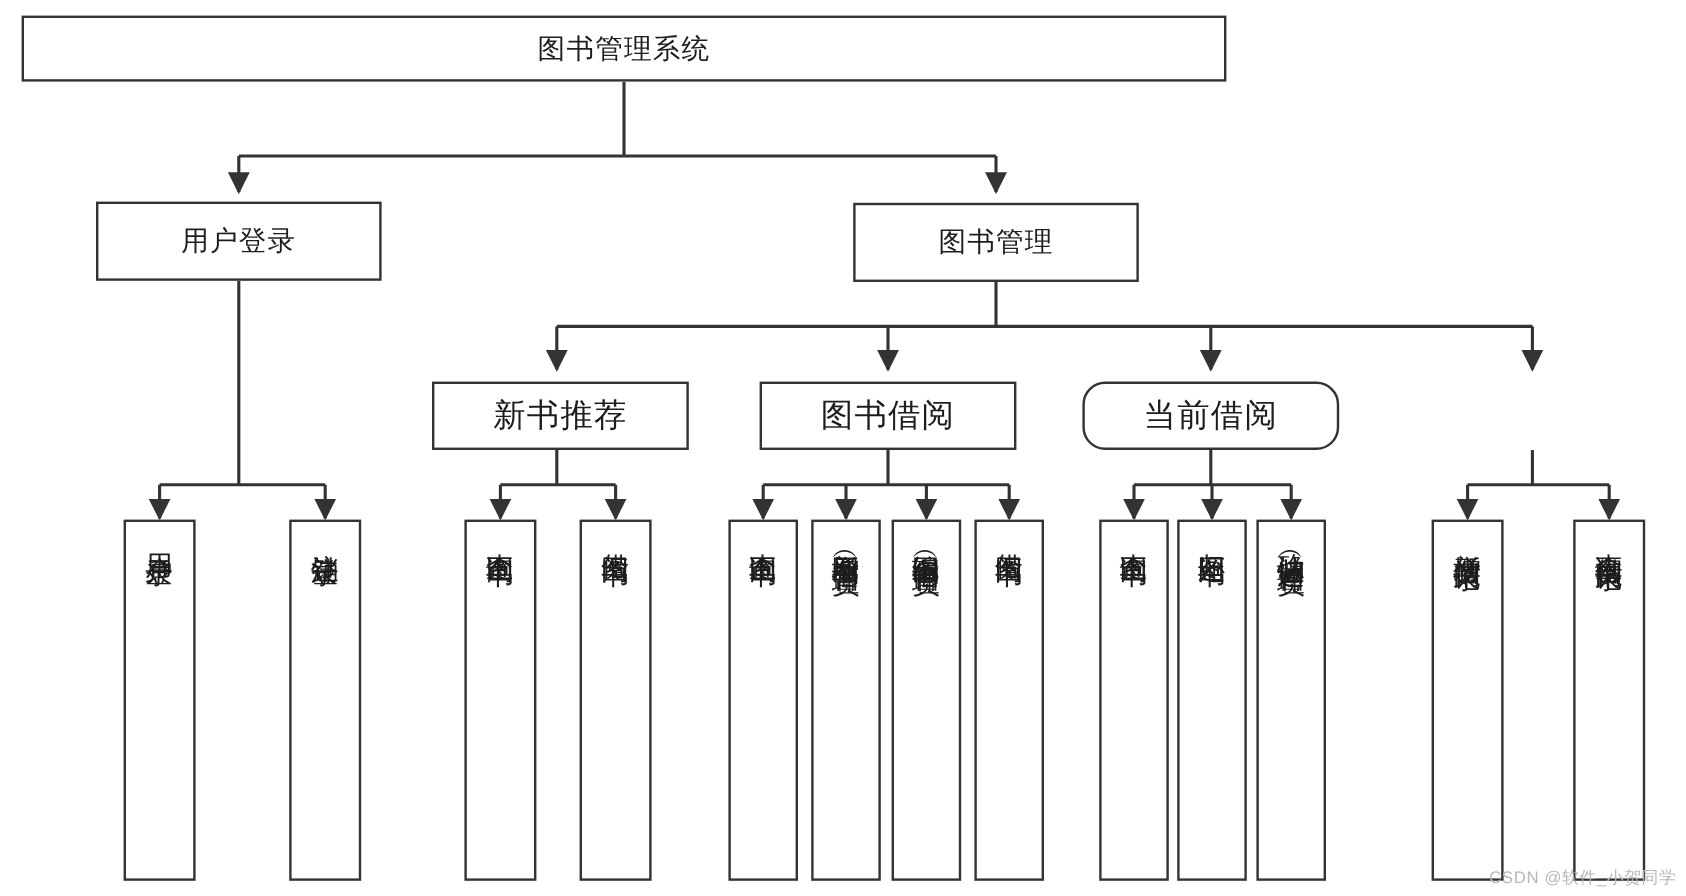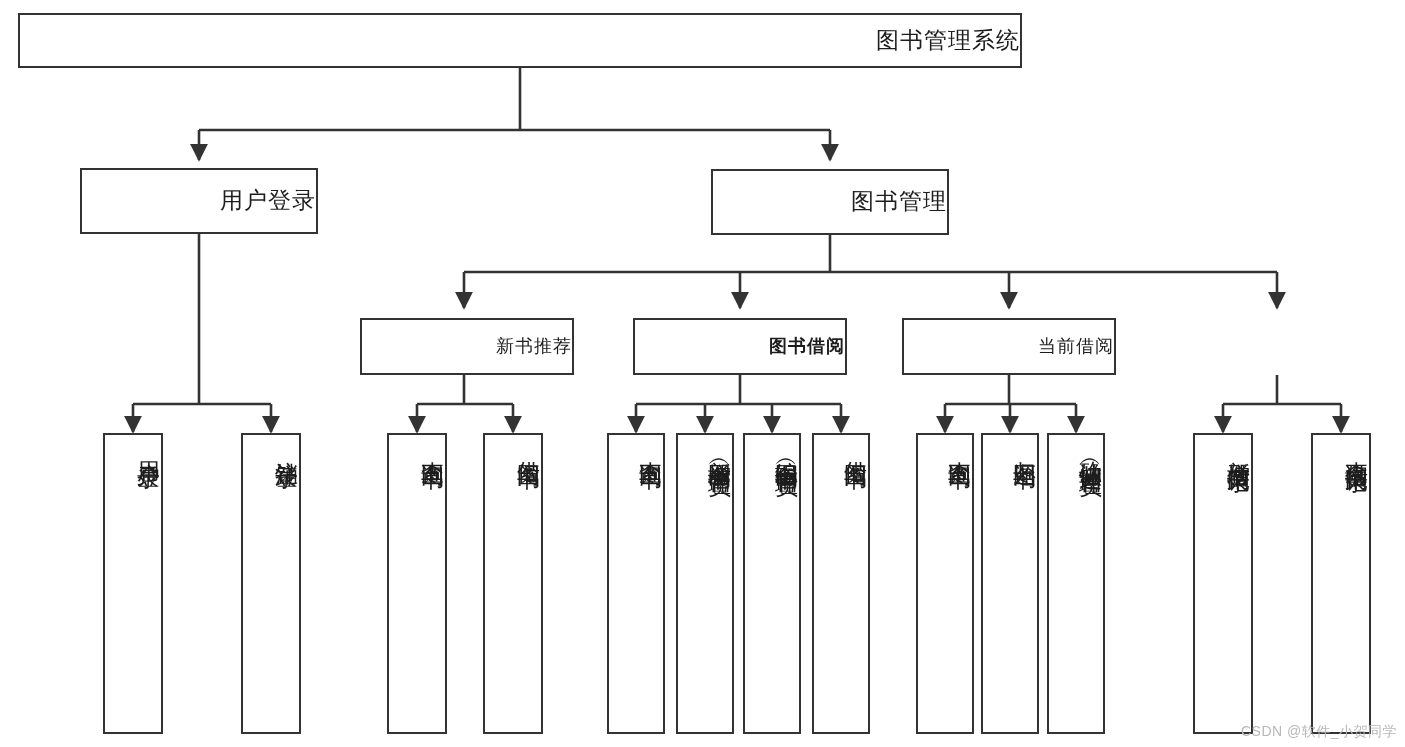--- a/index.html
+++ b/index.html
@@ -22,21 +22,21 @@
     height:747px;
     pointer-events:none;
   }
   .node{
     position:absolute;
     box-sizing:border-box;
     background:#ffffff;
     border:2px solid #333333;
     display:flex;
     align-items:center;
-    justify-content:flex-end;
+    justify-content:center;
     z-index:2;
   }
   .node .label{
     font-size:22px;
     line-height:1.18;
     color:#1d1d1d;
     letter-spacing:1px;
     white-space:nowrap;
   }
   .node.leaf{
@@ -47,21 +47,21 @@
     writing-mode:vertical-rl;
     text-orientation:upright;
     font-size:23px;
     line-height:1.05;
     letter-spacing:2px;
     white-space:normal;
     max-height:100%;
   }
   .node.root .label{ font-size:23px; }
   .node.lvl1 .label{ font-size:23px; }
-  .node.lvl2 .label{ font-size:18px; }
+  .node.lvl2 .label{ font-size:27px; }
 
   #watermark{
     position:absolute;
     right:8px;
     bottom:6px;
     font-size:14px;
     color:#b8b8b8;
     letter-spacing:0.5px;
     z-index:5;
     white-space:nowrap;
@@ -134,25 +134,25 @@
   </div>
 
   <div class="node lvl1" style="left:711px; top:169px; width:238px; height:66px;">
     <span class="label">图书管理</span>
   </div>
 
   <div class="node lvl2" style="left:360px; top:318px; width:214px; height:57px;">
     <span class="label">新书推荐</span>
   </div>
 
-  <div class="node lvl2" style="left:633px; top:318px; width:214px; height:57px;font-weight:bold;">
+  <div class="node lvl2" style="left:633px; top:318px; width:214px; height:57px;">
     <span class="label">图书借阅</span>
   </div>
 
-  <div class="node lvl2" style="left:902px; top:318px; width:214px; height:57px;">
+  <div class="node lvl2" style="left:902px; top:318px; width:214px; height:57px;border-radius:19px;">
     <span class="label">当前借阅</span>
   </div>
 
 
   <div class="node leaf" style="left:103px; top:433px; width:60px; height:301px;">
     <span class="label">用户登录</span>
   </div>
 
   <div class="node leaf" style="left:241px; top:433px; width:60px; height:301px;">
     <span class="label">注销登录</span>

